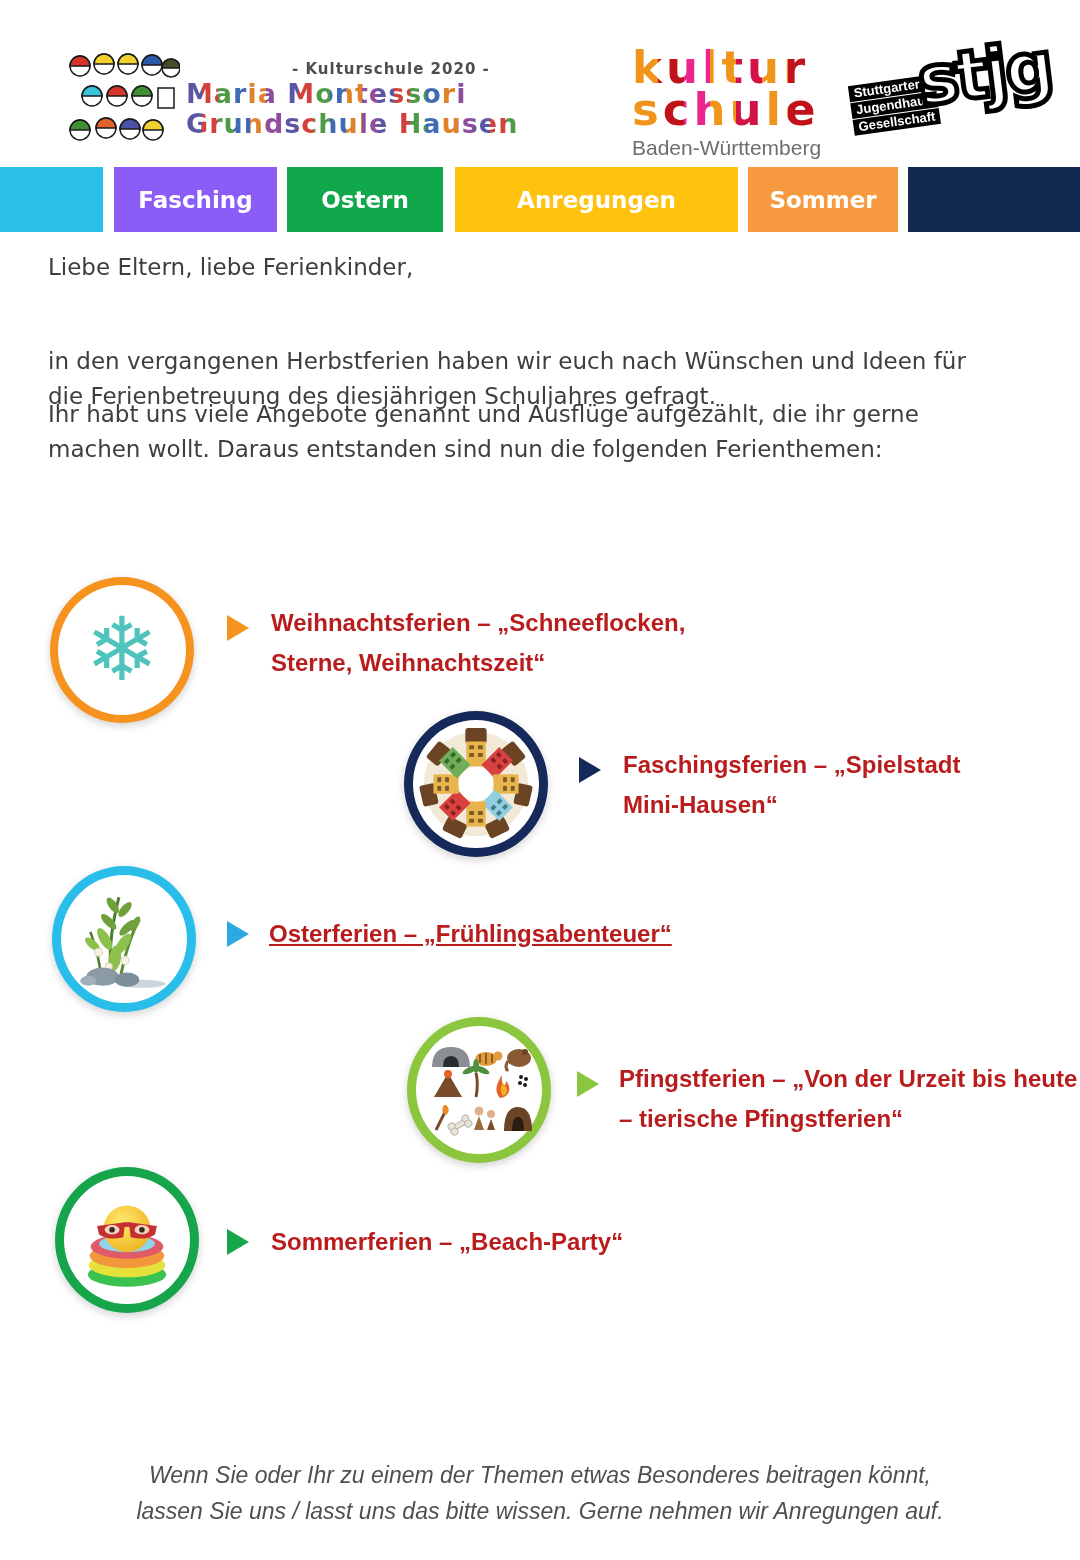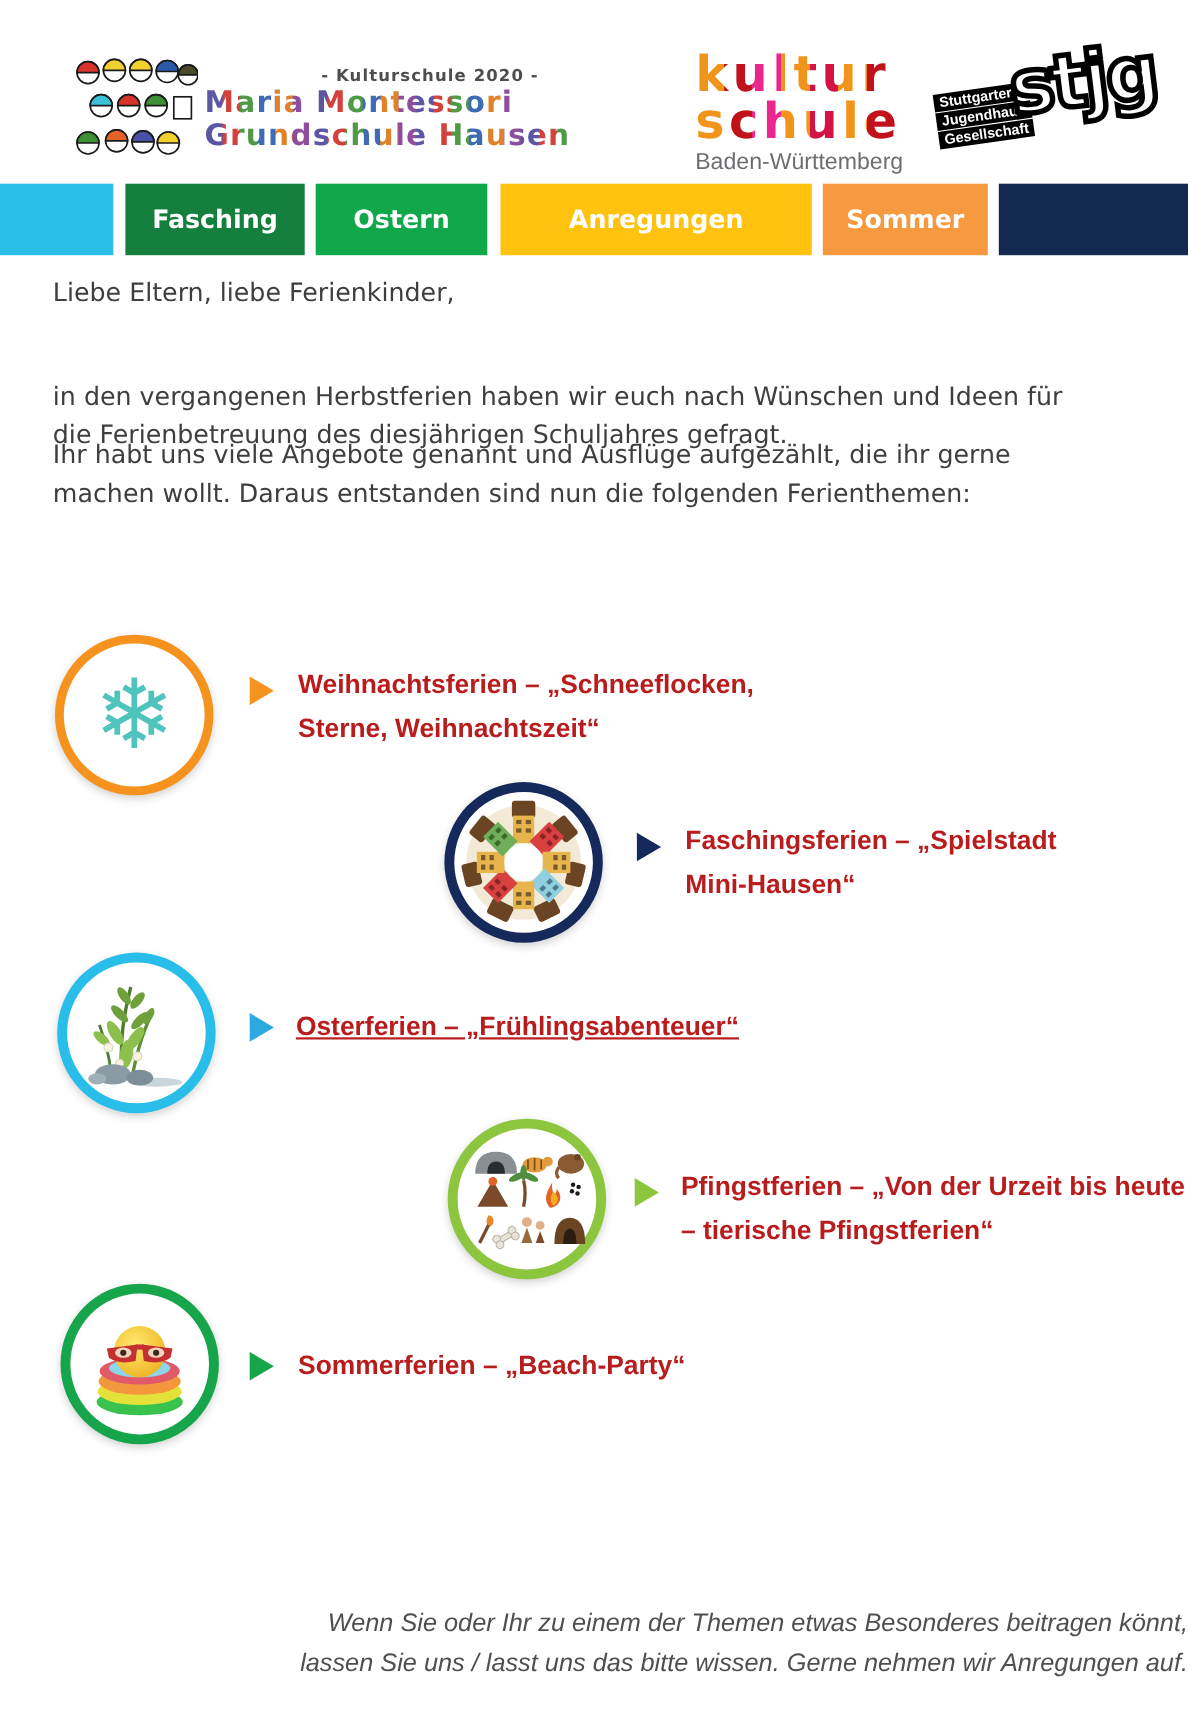--- a/index.html
+++ b/index.html
@@ -32,21 +32,21 @@
         font-weight:700;font-size:13px;padding:0 5px 1px 5px;margin-bottom:1px;width:max-content;}
   .stjg-acronym{position:absolute;left:918px;top:34px;transform:rotate(-7deg);
         font-family:"DejaVu Sans",sans-serif;font-weight:900;font-size:68px;letter-spacing:-3px;
         color:#fff;-webkit-text-stroke:5px #000;}
 
   
   .banner-seg{position:absolute;top:167px;height:65px;display:flex;align-items:center;
         justify-content:center;color:#ffffff;font-size:23px;font-weight:700;
         font-family:"DejaVu Sans",sans-serif;}
   .seg1{left:0;width:103px;background:#29bfe8;}
-  .seg2{left:114px;width:163px;background:#15803d;}
+  .seg2{left:114px;width:163px;background:#8b5cf6;}
   .seg3{left:287px;width:156px;background:#10a84b;}
   .seg4{left:455px;width:283px;background:#ffc20e;}
   .seg5{left:748px;width:150px;background:#f7993f;}
   .seg6{left:908px;width:172px;background:#13294f;}
 
   
   .body-text{position:absolute;left:48px;font-size:23px;line-height:35px;color:#3e3e3e;
         font-family:"DejaVu Sans",sans-serif;}
   .greeting{top:250px;}
   .para1{top:344px;}
@@ -87,21 +87,21 @@
   .t4 .arrow{left:170px;top:54px;}
   .t4 .label{left:212px;top:42px;}
   .t5{left:55px;top:1167px;}
   .t5 .arrow{left:172px;top:62px;}
   .t5 .label{left:216px;top:55px;}
 
   .snowflake{font-size:88px;line-height:1;color:#4ec4bd;}
   .icon-svg{display:block;}
 
   
-  .footer-note{position:absolute;left:0;top:1457px;width:1080px;text-align:right;
+  .footer-note{position:absolute;left:0;top:1457px;width:1080px;text-align:center;
         font-family:"Liberation Sans",sans-serif;font-style:italic;font-size:23px;
         line-height:36px;color:#4f4f4f;}
 </style>
 </head>
 <body>
 
 <div class="page">
 
   <svg class="children-art" viewBox="0 0 120 105" xmlns="http://www.w3.org/2000/svg">
     <g stroke="#1a1a1a" stroke-width="1.5">

